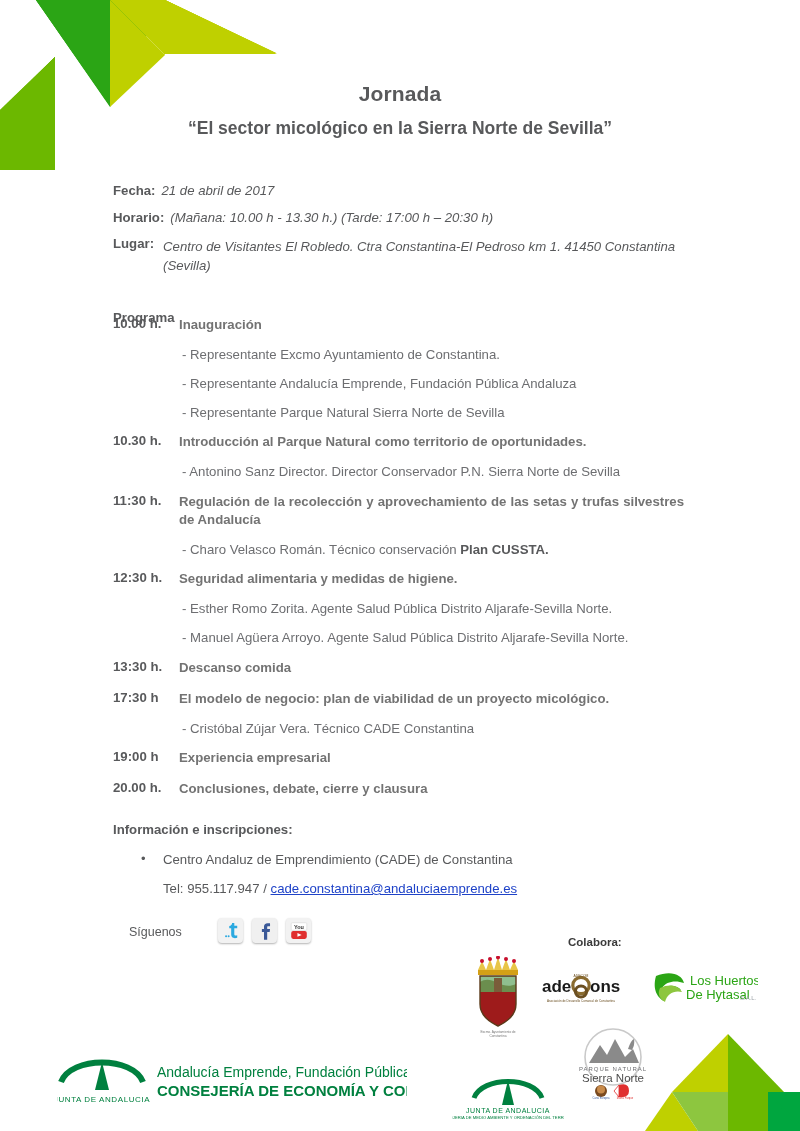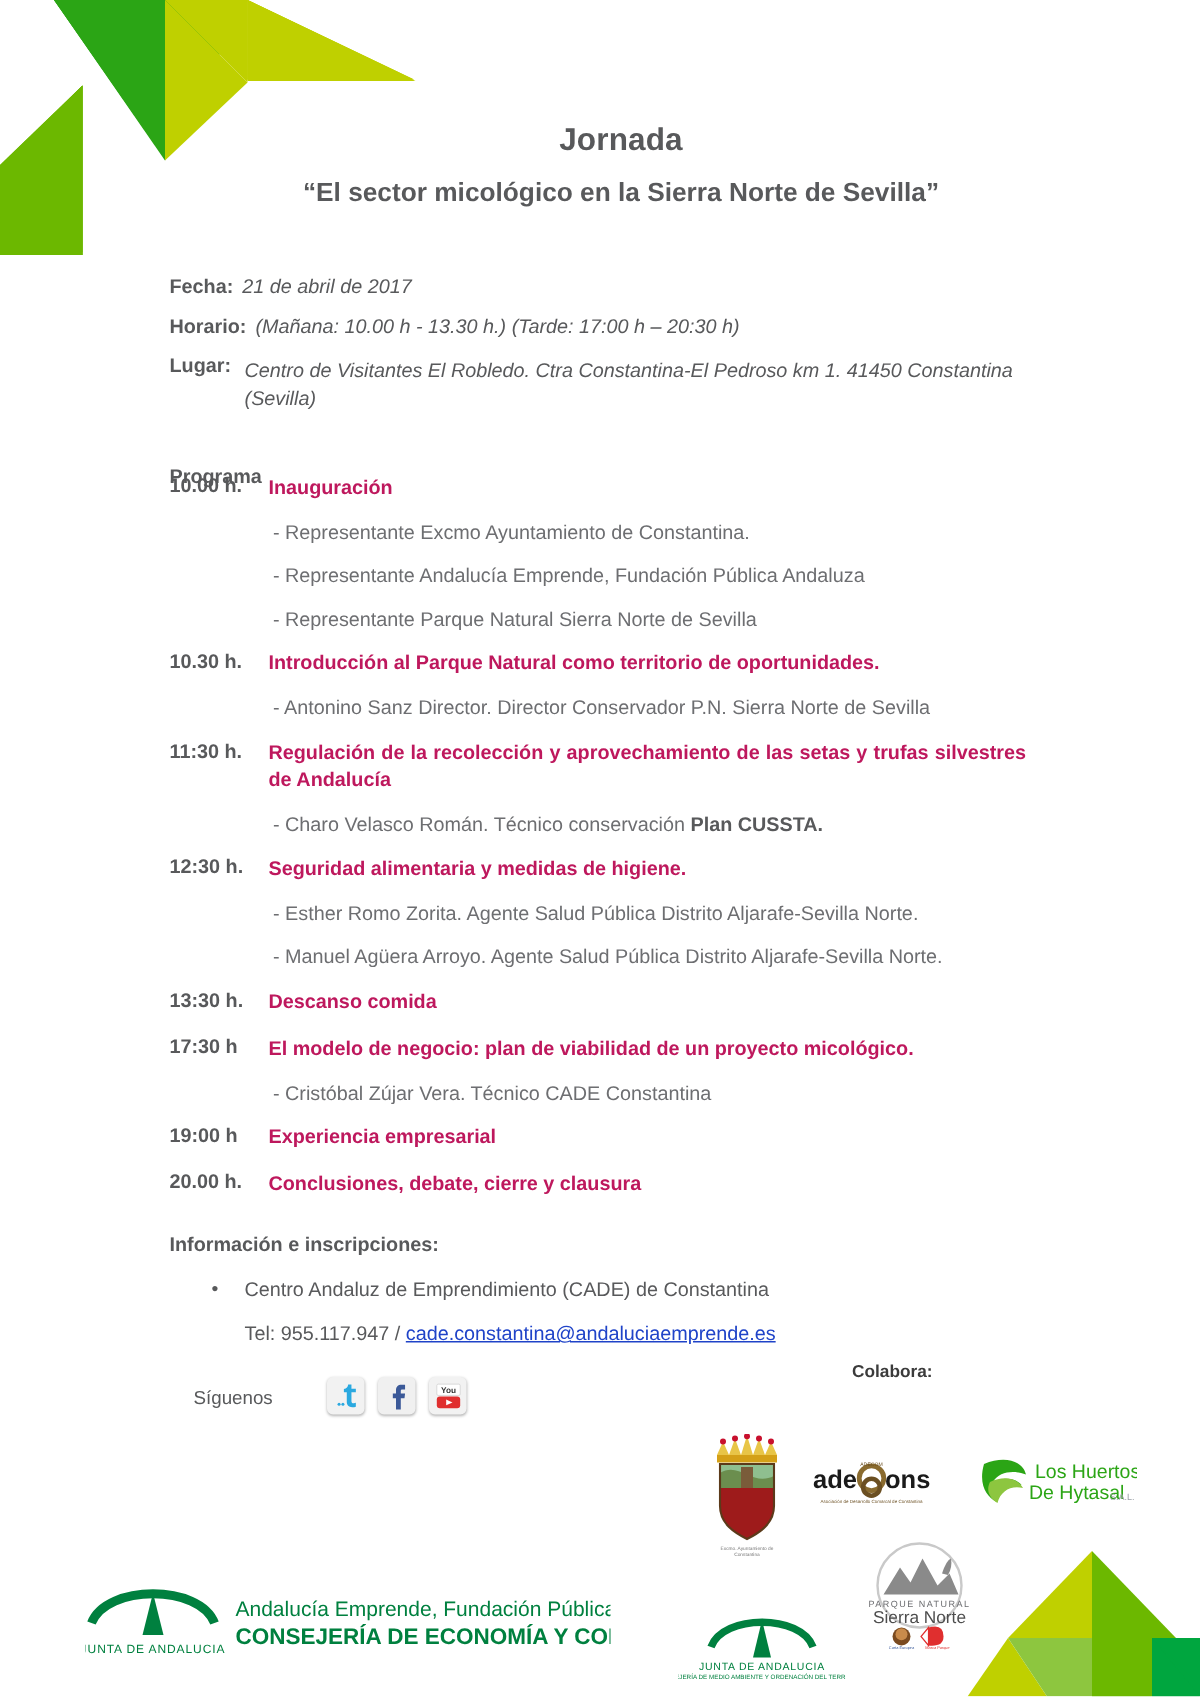--- a/index.html
+++ b/index.html
@@ -33,21 +33,21 @@
   
   .page {
     position: absolute;
     left: 0; top: 0;
     width: 800px;
     height: 1131px;
   }
 
   .title-block {
     position: absolute;
-    left: 124px;
+    left: 110px;
     top: 82px;
     width: 580px;
     text-align: center;
   }
   .doc-title {
     font-size: 21px;
     font-weight: bold;
     color: #58595b;
     margin: 0 0 12px 0;
     letter-spacing: .1px;
@@ -109,21 +109,21 @@
     margin-bottom: 13px;
   }
   .program-time {
     flex: 0 0 66px;
     font-weight: bold;
     color: #58595b;
     white-space: nowrap;
   }
   .program-topic {
     font-weight: bold;
-    color: #be185d;
+    color: #737373;
     flex: 1 1 auto;
     line-height: 1.35;
   }
   .program-topic.justified {
     text-align: justify;
     max-width: 505px;
   }
   .speaker {
     margin: 0 0 13px 69px;
     color: #6d6e71;
@@ -203,21 +203,21 @@
     justify-content: center;
     overflow: hidden;
   }
   .soc.twitter { background: #f2f2f2; }
   .soc.facebook { background: #f0f0f0; }
   .soc.youtube { background: #f2f2f2; }
 
   .colabora-label {
     position: absolute;
     left: 568px;
-    top: 909px;
+    top: 936px;
     font-size: 11.5px;
     font-weight: bold;
     color: #3b3b3b;
   }
 
   
   .logo-constantina { position: absolute; left: 468px; top: 956px; width: 60px; height: 82px; }
   .logo-adecom      { position: absolute; left: 540px; top: 972px; width: 82px; height: 34px; }
   .logo-hytasal     { position: absolute; left: 650px; top: 968px; width: 108px; height: 40px; }
   .logo-parque      { position: absolute; left: 573px; top: 1025px; width: 80px; height: 75px; }

